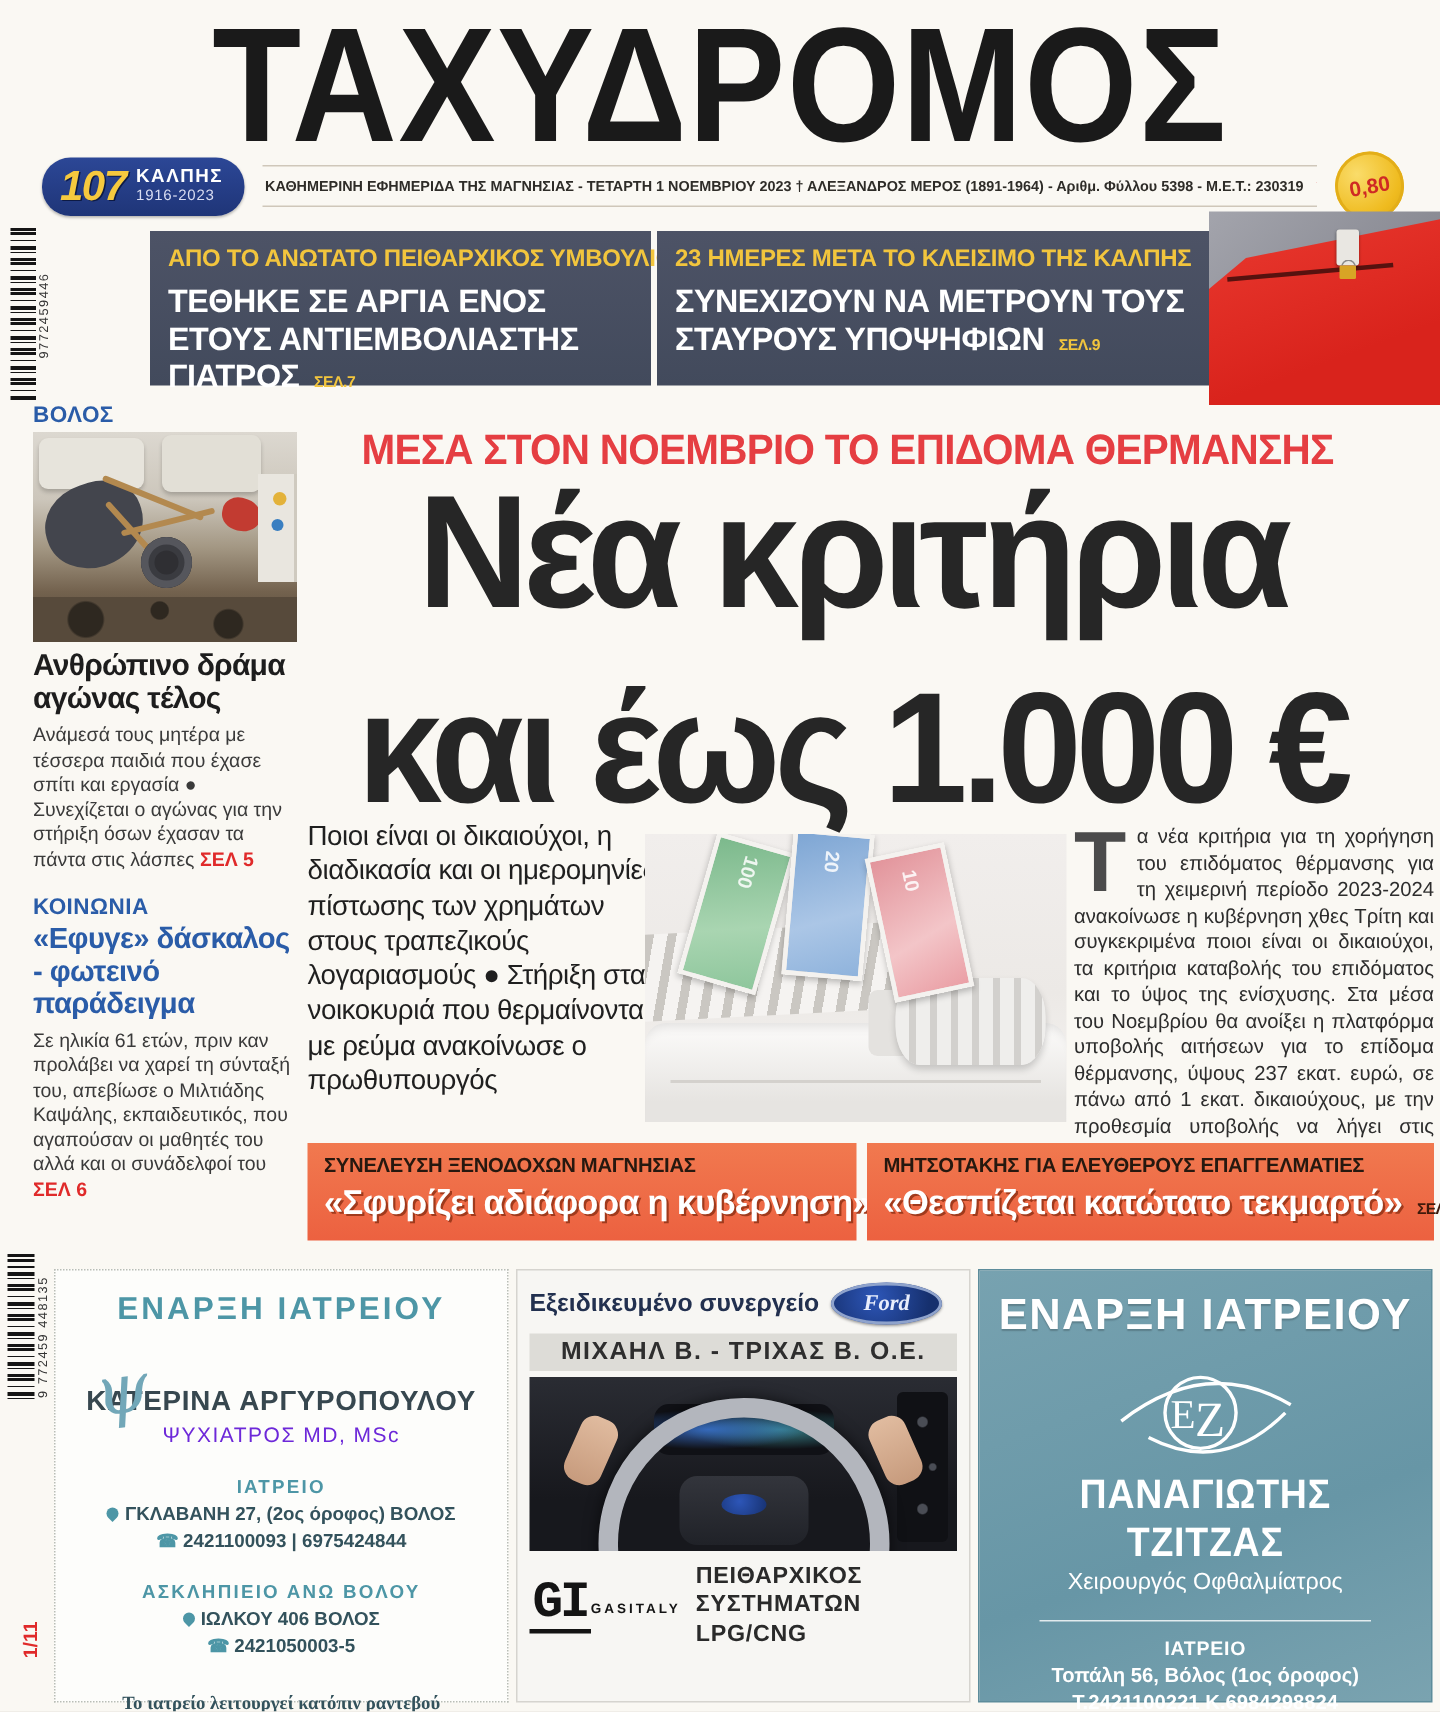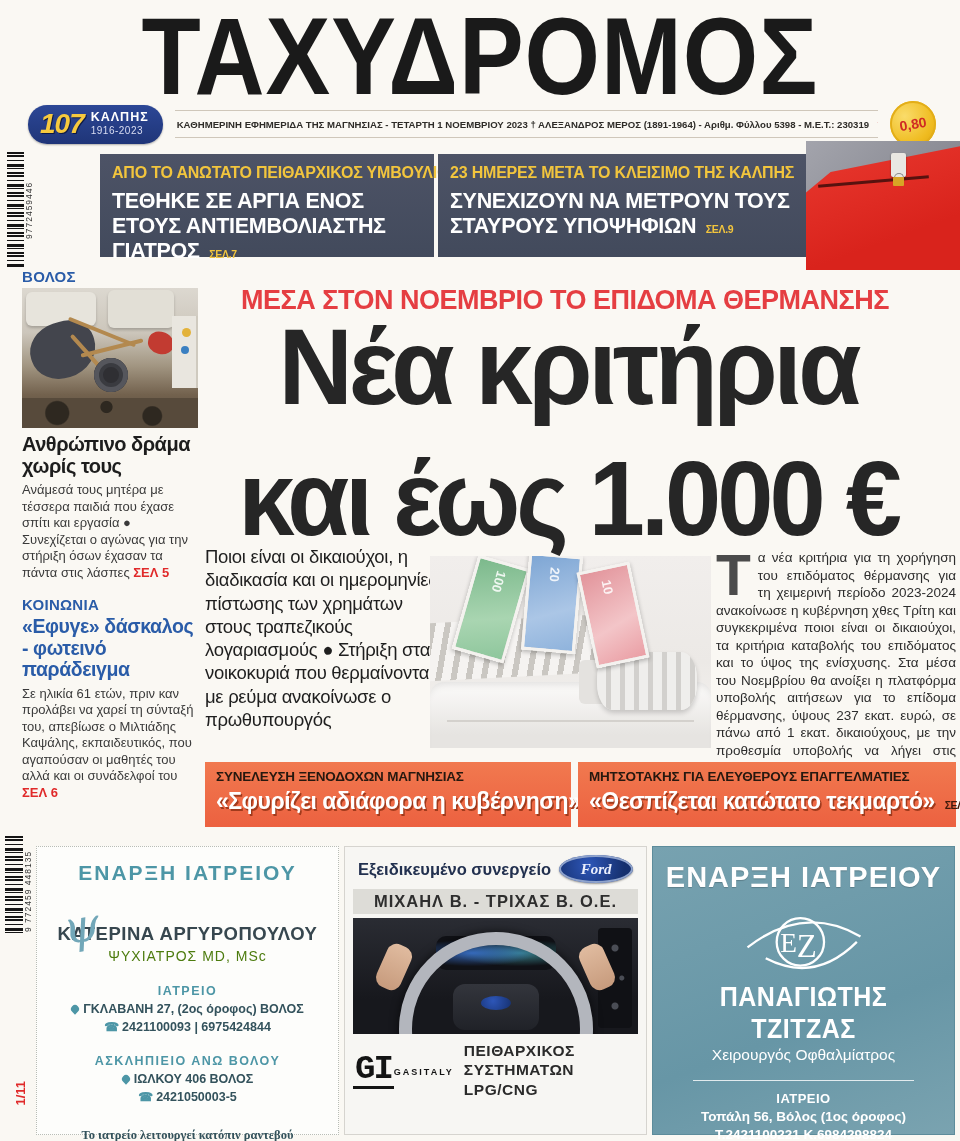--- a/index.html
+++ b/index.html
@@ -119,29 +119,29 @@
   .ob-head{font-size:23px;font-weight:bold;color:#fff;letter-spacing:-0.5px;
            text-shadow:1.5px 1.5px 0 #a03a1c;white-space:nowrap;}
   .ob-page{font-size:10.5px;color:#3f1a0b;text-shadow:none;margin-left:4px;}
   
   .ad{position:absolute;top:846px;height:289px;box-sizing:border-box;}
   .ad1{left:36px;width:303px;background:#fdfdfb;border:1px dotted #b9bdb6;padding:14px 10px 10px;text-align:center;}
   .ad1-title{color:#4d96a6;font-weight:bold;font-size:21px;letter-spacing:2px;}
   .psi-logo{position:absolute;left:26px;top:52px;color:#72a7b8;font-family:"DejaVu Serif",serif;
             font-style:italic;font-size:46px;transform:rotate(-8deg);}
   .ad1-name{margin-top:38px;color:#37474f;font-weight:bold;font-size:18.5px;letter-spacing:.5px;}
-  .ad1-spec{color:#4d7c0f;font-size:14px;margin-top:3px;letter-spacing:1px;}
+  .ad1-spec{color:#6d28d9;font-size:14px;margin-top:3px;letter-spacing:1px;}
   .ad1-sub{color:#4d96a6;font-weight:bold;font-size:12.5px;letter-spacing:1.5px;margin-top:20px;}
   .ad1-line{color:#33525c;font-size:12.5px;font-weight:bold;margin-top:4px;}
   .pin{display:inline-block;width:8px;height:8px;background:#4d96a6;border-radius:50% 50% 50% 0;
        transform:rotate(-45deg);margin-right:4px;}
   .tel{color:#4d96a6;margin-right:3px;font-size:12px;}
   .ad1-note{color:#33525c;font-size:12.5px;font-weight:bold;margin-top:24px;font-family:"Liberation Serif",serif;}
   .ad2{left:344px;width:303px;background:#f7f6f3;border:1px solid #d6d4cf;padding:8px 8px 6px;text-align:center;}
-  .ad2-header{display:flex;align-items:center;justify-content:center;gap:8px;}
+  .ad2-header{display:flex;align-items:center;gap:8px;}
   .ad2-htext{font-size:16.5px;font-weight:bold;color:#22304f;}
   .ford-oval{width:74px;height:28px;border-radius:50%;background:radial-gradient(circle at 40% 35%,#2d56b8,#16306e 75%);
              display:flex;align-items:center;justify-content:center;box-shadow:0 1px 2px rgba(0,0,0,.4),inset 0 0 0 2px #8fa3cc;}
   .ford-oval span{color:#e9eefc;font-family:"Liberation Serif",serif;font-style:italic;font-weight:bold;font-size:15px;}
   .ad2-company{margin-top:6px;background:#dddcd7;font-weight:bold;font-size:16.5px;color:#2e2e2e;
                letter-spacing:1px;padding:3px 0;}
   .wheelphoto{position:relative;height:116px;margin-top:4px;overflow:hidden;
               background:linear-gradient(180deg,#2a2c33,#17181d 70%);}
   .dash-glow{position:absolute;left:50%;top:18px;width:120px;height:34px;transform:translateX(-50%);
              background:radial-gradient(ellipse at 30% 50%,rgba(60,120,220,.8),transparent 55%),
@@ -236,21 +236,21 @@
       <div class="fp-leg1"></div>
       <div class="fp-leg2"></div>
       <div class="fp-leg3"></div>
       <div class="fp-wheel"></div>
       <div class="fp-red"></div>
       <div class="fp-shelf"></div>
       <div class="fp-dot1"></div>
       <div class="fp-dot2"></div>
       <div class="fp-mud"></div>
     </div>
-    <div class="lc-head1">Ανθρώπινο δράμα χωρίς τους</div>
+    <div class="lc-head1">Ανθρώπινο δράμα αγώνας τέλος</div>
     <div class="lc-body">
       <span>Ανάμεσά τους μητέρα με τέσσερα παιδιά που έχασε σπίτι και εργασία ● Συνεχίζεται ο αγώνας για την στήριξη όσων έχασαν τα πάντα στις λάσπες</span>
       <span class="page-red">ΣΕΛ 5</span>
     </div>
     <div class="story2">
       <div class="section-label">ΚΟΙΝΩΝΙΑ</div>
       <div class="lc-head2">«Εφυγε» δάσκαλος - φωτεινό παράδειγμα</div>
       <div class="lc-body">
         <span>Σε ηλικία 61 ετών, πριν καν προλάβει να χαρεί τη σύνταξή του, απεβίωσε ο Μιλτιάδης Καψάλης, εκπαιδευτικός, που αγαπούσαν οι μαθητές του αλλά και οι συνάδελφοί του</span>
         <span class="page-red">ΣΕΛ 6</span>

